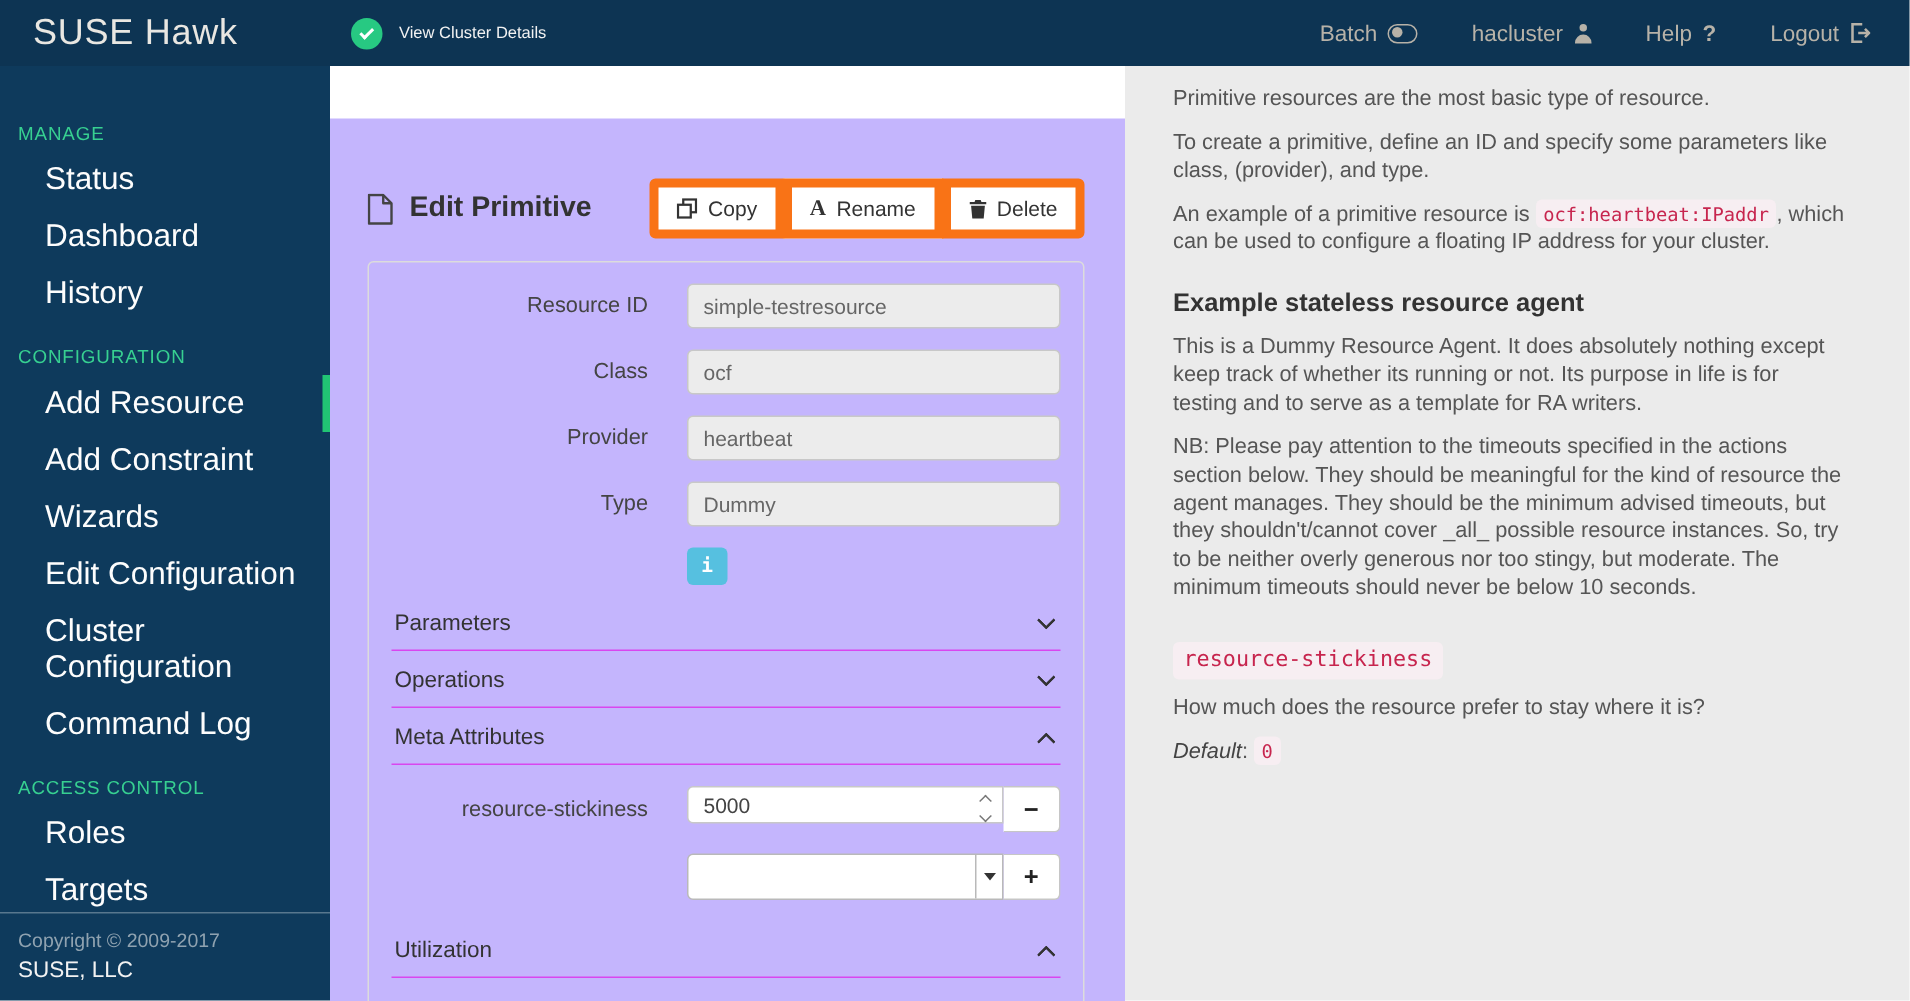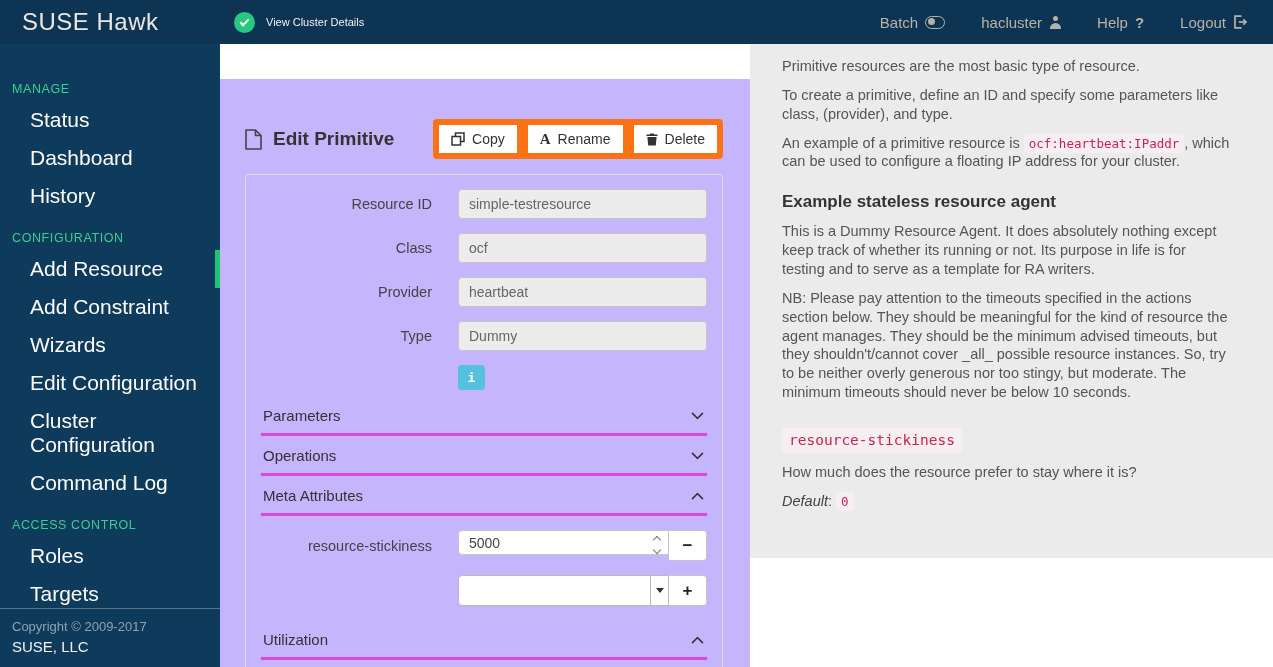--- a/index.html
+++ b/index.html
@@ -68,21 +68,21 @@
   .text-input { width:250px; height:30px; border:1px solid #c8c8c8; border-radius:4px;
                 padding:0 10px; font-size:14px; font-family:"Liberation Sans",sans-serif;
                 color:#555; }
   .text-input:disabled { background:#ececec; color:#666; }
   .info-row { margin-left:197px; margin-bottom:6px; }
   .info-btn { width:27px; height:25px; background:#56c0e0; color:#fff; border:none;
               border-radius:4px; font-family:"DejaVu Sans Mono", monospace;
               font-weight:bold; font-size:13px; cursor:pointer; }
 
   .section-header { display:flex; align-items:center; justify-content:space-between;
-                    padding:11px 2px 9px; border-bottom:3px solid #d946ef; color:#333;
+                    padding:11px 2px 9px; border-bottom:1px solid #d946ef; color:#333;
                     font-size:15px; cursor:pointer; }
   .chev { width:9px; height:9px; border-right:2.6px solid #333;
           border-bottom:2.6px solid #333; border-radius:1px; margin-right:3px; }
   .chev.down { transform:rotate(45deg); margin-top:-5px; }
   .chev.up { transform:rotate(225deg); margin-top:5px; }
 
   .attr-row { display:flex; align-items:center; margin:14px 0; }
   .input-group { display:flex; }
   .num-wrap { position:relative; }
   .num-input { width:211px; height:25px; border:1px solid #c8c8c8;
@@ -101,21 +101,21 @@
   .select-caret { position:absolute; right:0; top:0; width:18px; height:100%;
                   border-left:1px solid #b9b9b9; display:flex; align-items:center;
                   justify-content:center; }
   .caret-tri { width:0; height:0; border-left:4px solid transparent;
                border-right:4px solid transparent; border-top:5px solid #333; }
 
   .form-footer { margin-left:197px; margin-top:22px; }
   .btn.apply { background:#21bd70; border-color:#21bd70; color:#fff; }
 
   
-  .help { position:absolute; top:44px; left:750px; width:523px; height:514px;
+  .help { position:absolute; top:44px; left:750px; width:523px; height:623px;
           background:#ebebeb; padding:13px 42px 0 32px; color:#555; font-size:14.5px;
           line-height:1.3; }
   .help p { margin-bottom:10px; }
   .code { font-family:"DejaVu Sans Mono", monospace; font-size:12.5px; color:#c7254e;
           background:#f7eef2; padding:2px 5px; border-radius:4px; }
   .help h3 { color:#333; font-size:17px; font-weight:bold; margin:20px 0 9px; }
   .code-block { display:inline-block; font-size:14.5px; margin:16px 0 10px;
                 padding:3px 7px; }
   .default-label { font-style:italic; color:#444; }
 </style>

